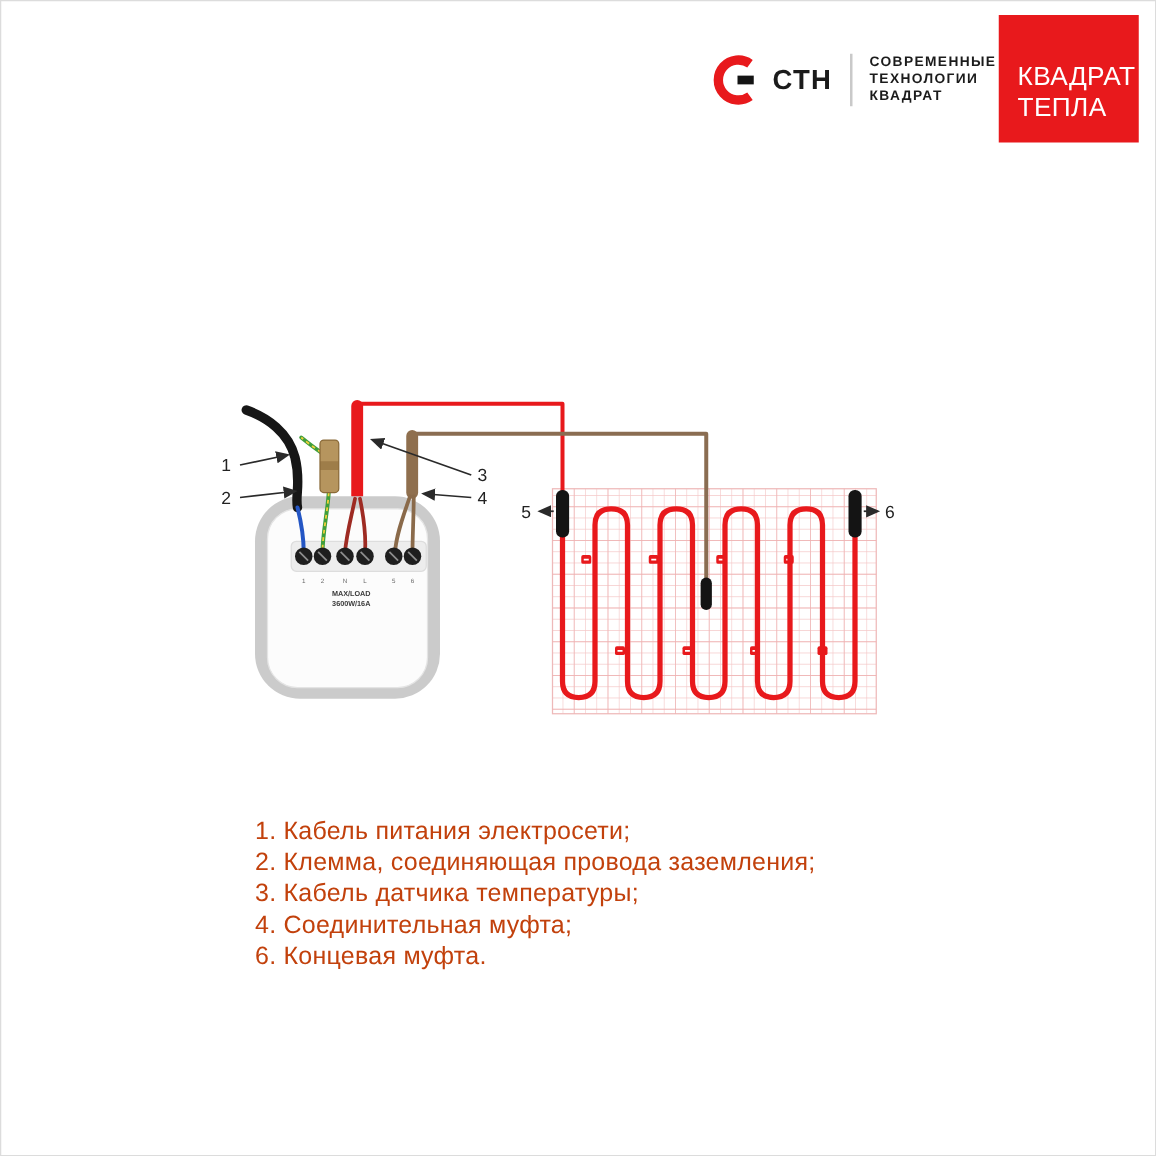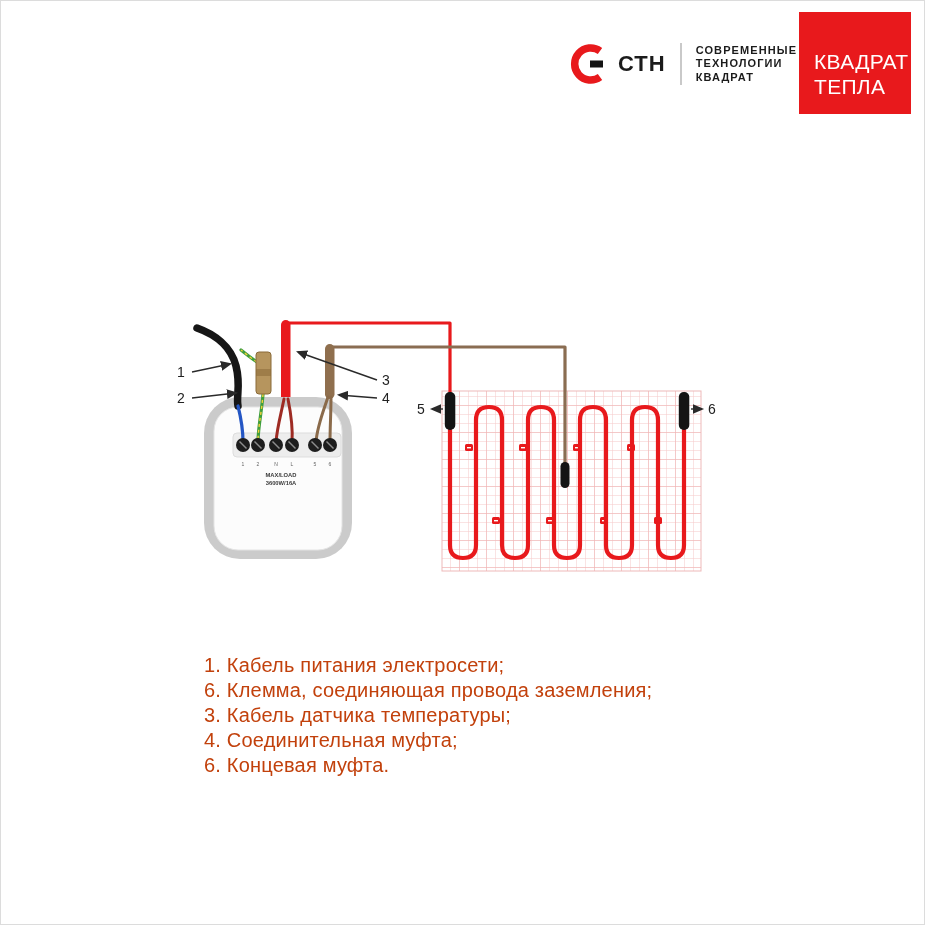--- a/index.html
+++ b/index.html
@@ -192,17 +192,17 @@
     <text class="callout" x="181" y="403" text-anchor="middle">2</text>
     <text class="callout" x="386" y="385" text-anchor="middle">3</text>
     <text class="callout" x="386" y="403" text-anchor="middle">4</text>
     <text class="callout" x="421" y="414" text-anchor="middle">5</text>
     <text class="callout" x="712" y="414" text-anchor="middle">6</text>
   </g>
 </svg>
 
 <div class="legend">
   <div class="legend-line">1. Кабель питания электросети;</div>
-  <div class="legend-line">6. Клемма, соединяющая провода заземления;</div>
+  <div class="legend-line">2. Клемма, соединяющая провода заземления;</div>
   <div class="legend-line">3. Кабель датчика температуры;</div>
   <div class="legend-line">4. Соединительная муфта;</div>
   <div class="legend-line">6. Концевая муфта.</div>
 </div>
 
 </body></html>

